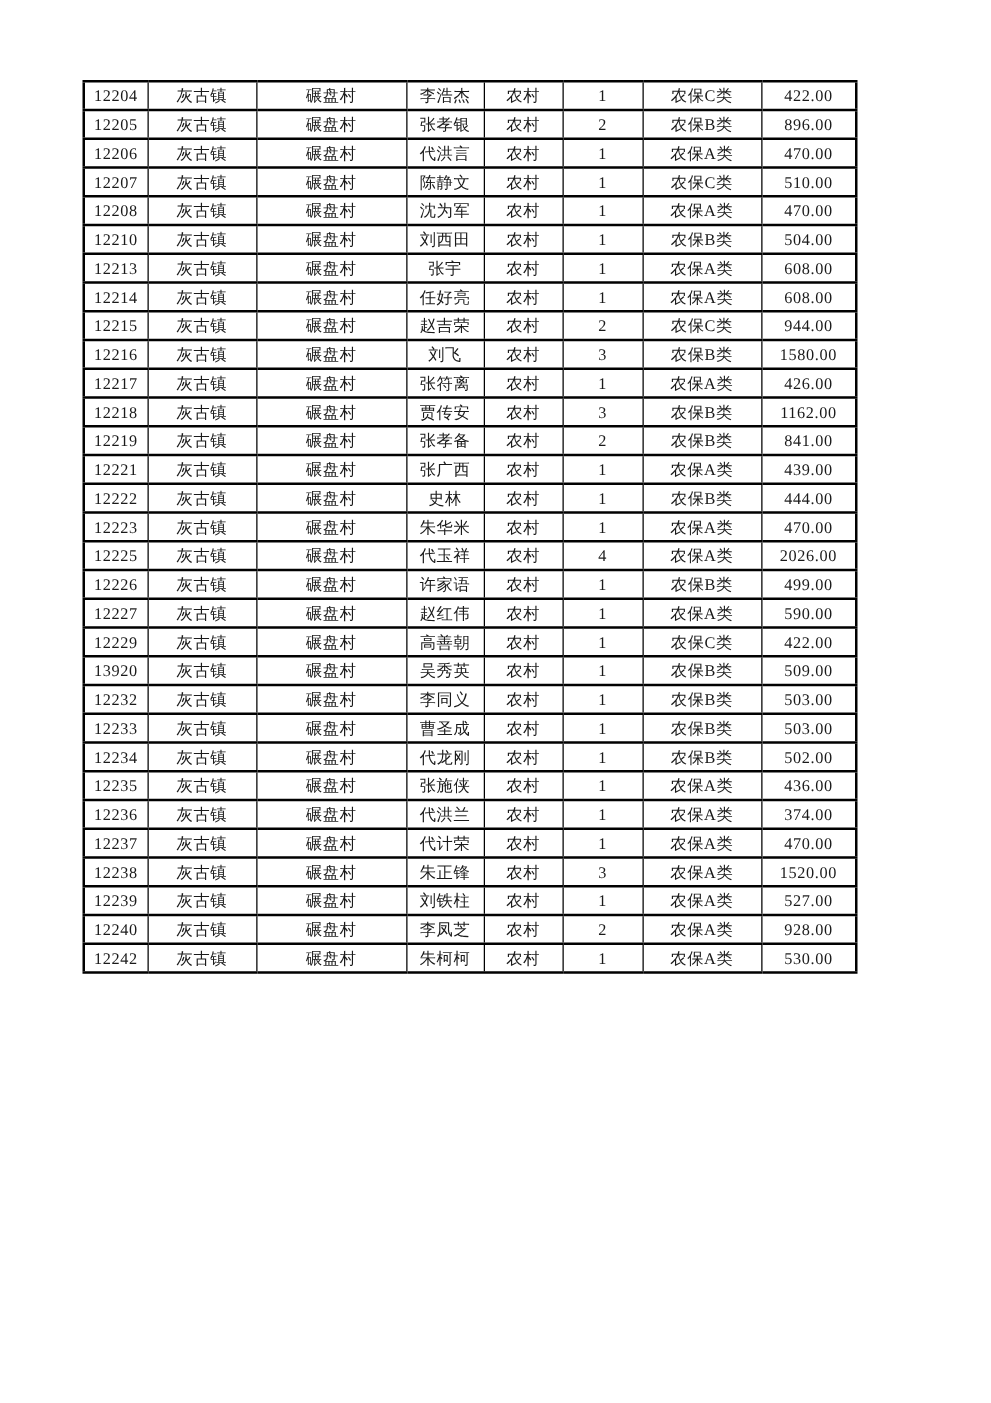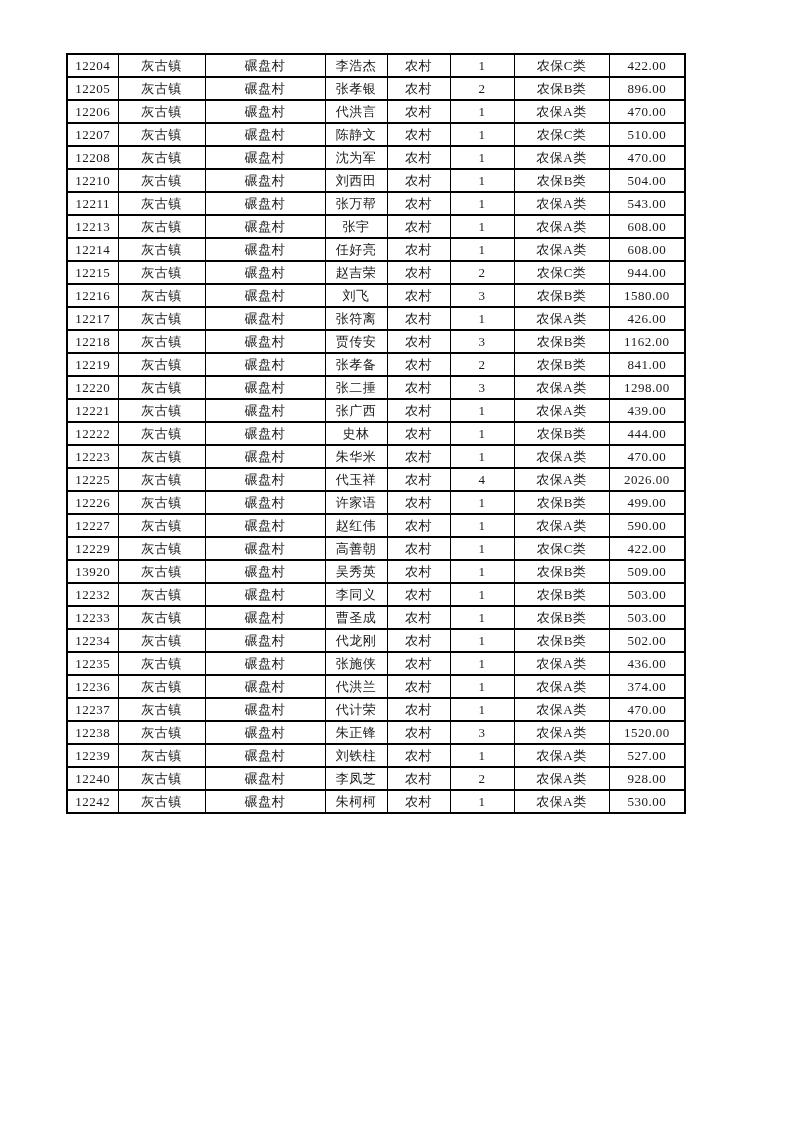--- a/index.html
+++ b/index.html
@@ -12,21 +12,21 @@
   .page {
     position: relative;
     width: 793px;
     height: 1122px;
     background: #ffffff;
     overflow: hidden;
   }
   table.records {
     position: absolute;
     left: 66px;
-    top: 53px;
+    top: 64px;
     width: 618px;
     border-collapse: collapse;
     table-layout: fixed;
   }
   table.records td {
     border: 1px solid #000000;
     border-top-width: 2px;
     border-bottom-width: 2px;
     height: 23px;
     text-align: center;
@@ -117,30 +117,20 @@
           <td>12210</td>
           <td>灰古镇</td>
           <td>碾盘村</td>
           <td>刘西田</td>
           <td>农村</td>
           <td>1</td>
           <td>农保B类</td>
           <td>504.00</td>
         </tr>
         <tr>
-          <td>12211</td>
-          <td>灰古镇</td>
-          <td>碾盘村</td>
-          <td>张万帮</td>
-          <td>农村</td>
-          <td>1</td>
-          <td>农保A类</td>
-          <td>543.00</td>
-        </tr>
-        <tr>
           <td>12213</td>
           <td>灰古镇</td>
           <td>碾盘村</td>
           <td>张宇</td>
           <td>农村</td>
           <td>1</td>
           <td>农保A类</td>
           <td>608.00</td>
         </tr>
         <tr>
@@ -195,30 +185,20 @@
         </tr>
         <tr>
           <td>12219</td>
           <td>灰古镇</td>
           <td>碾盘村</td>
           <td>张孝备</td>
           <td>农村</td>
           <td>2</td>
           <td>农保B类</td>
           <td>841.00</td>
-        </tr>
-        <tr>
-          <td>12220</td>
-          <td>灰古镇</td>
-          <td>碾盘村</td>
-          <td>张二捶</td>
-          <td>农村</td>
-          <td>3</td>
-          <td>农保A类</td>
-          <td>1298.00</td>
         </tr>
         <tr>
           <td>12221</td>
           <td>灰古镇</td>
           <td>碾盘村</td>
           <td>张广西</td>
           <td>农村</td>
           <td>1</td>
           <td>农保A类</td>
           <td>439.00</td>

